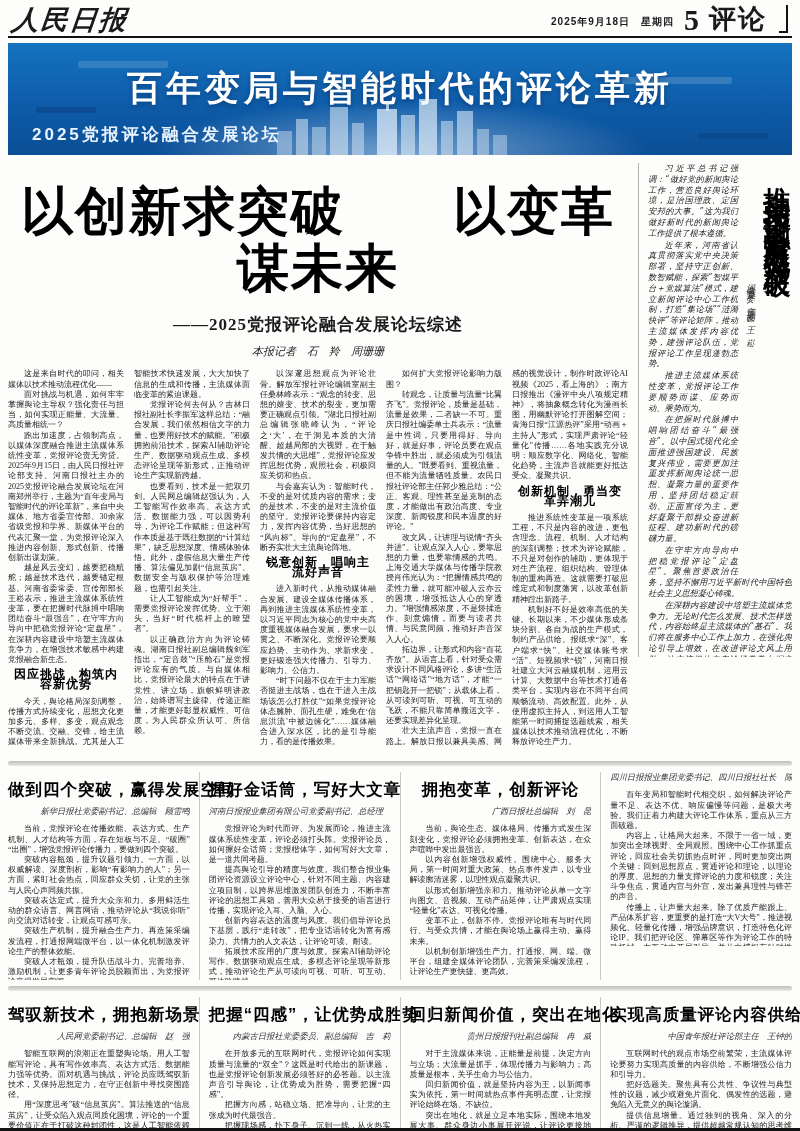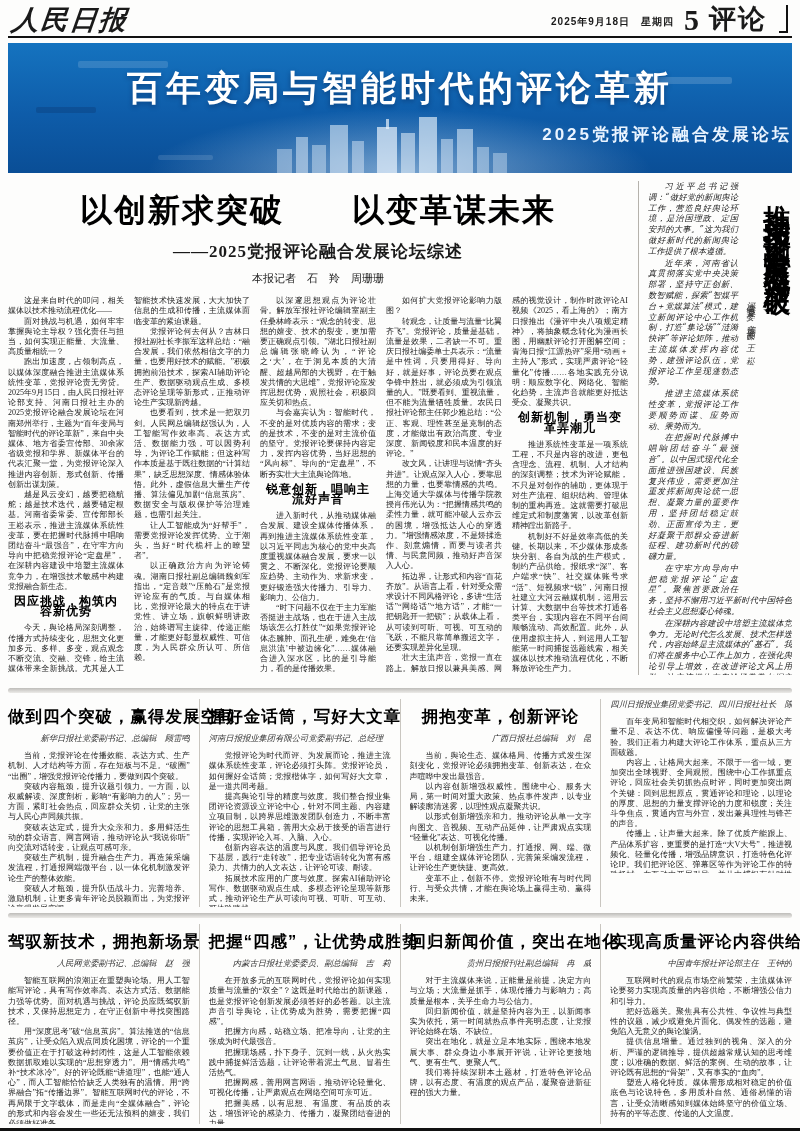--- a/index.html
+++ b/index.html
@@ -16,43 +16,43 @@
   .masthead-right{display:flex;align-items:flex-end;gap:10px;}
   .masthead-date{font-size:10px;font-weight:700;font-family:"Liberation Sans",sans-serif;
     padding-bottom:4px;letter-spacing:1px;}
   .masthead-pageno{font-size:30px;font-weight:700;line-height:.9;font-family:"Liberation Serif",serif;}
   .masthead-section{font-size:27px;font-weight:900;line-height:.95;letter-spacing:2px;
     font-family:"Liberation Sans",sans-serif;}
   .corner-mark{width:7px;height:26px;border-right:2px solid #111;border-bottom:2px solid #111;
     margin-left:2px;}
   .masthead-rule{height:0;border-bottom:2.5px solid #111;margin:0 8px;}
   
-  .banner{position:relative;margin:5px 8px 0 8px;height:130px;overflow:hidden;
+  .banner{position:relative;margin:5px 8px 0 8px;height:112px;overflow:hidden;
     background:linear-gradient(180deg,#1573bf 0%,#0e5ca9 55%,#0a4e96 100%);}
   .banner::before{content:"";position:absolute;inset:0;
     background:radial-gradient(ellipse 46% 70% at 50% 100%,rgba(205,230,252,.55),rgba(205,230,252,0) 70%);}
   .banner-title{position:relative;text-align:center;margin-top:22px;color:#fff;
     font-family:"Liberation Sans",sans-serif;font-weight:900;font-size:35px;letter-spacing:4px;
     text-shadow:0 2px 5px rgba(0,20,60,.4);}
-  .banner-subtitle{position:relative;text-align:right;margin-top:11px;color:#eaf4ff;
-    font-family:"Liberation Sans",sans-serif;font-weight:600;font-size:17px;letter-spacing:3px;}
+  .banner-subtitle{position:relative;text-align:left;margin-top:11px;color:#eaf4ff;
+    font-family:"Liberation Sans",sans-serif;font-weight:600;font-size:17px;letter-spacing:3px;padding-left:24px;}
   .banner-skyline{position:absolute;left:50%;bottom:-2px;transform:translateX(-50%);}
   .streak{position:absolute;border-radius:2px;}
   .s1{left:70px;top:18px;width:90px;height:7px;background:rgba(255,255,255,.14);}
   .s2{left:28px;top:64px;width:60px;height:6px;background:rgba(10,50,105,.30);}
   .s3{right:60px;top:34px;width:110px;height:7px;background:rgba(255,255,255,.16);}
   .s4{right:24px;top:90px;width:70px;height:6px;background:rgba(10,50,105,.28);}
   .s5{left:150px;top:112px;width:55px;height:5px;background:rgba(255,255,255,.12);}
   
   .lead-wrap{display:flex;padding:8px 8px 0 8px;}
   .lead-main{width:620px;flex:none;}
-  .lead-headline{text-align:center;font-family:Liberation Serif, serif;font-weight:900;
-    font-size:32px;letter-spacing:2px;margin-top:12px;line-height:1.1;color:#000;}
+  .lead-headline{text-align:center;font-family:Liberation Mono, monospace;font-weight:900;
+    font-size:52px;letter-spacing:2px;margin-top:24px;line-height:1.1;color:#000;}
   .lead-deck{text-align:center;font-size:17px;font-weight:700;margin-top:12px;letter-spacing:1px;}
-  .lead-byline{text-align:center;font-size:11px;margin-top:8px;color:#222;}
+  .lead-byline{text-align:center;font-style:italic;font-size:11px;margin-top:8px;color:#222;}
   .lead-body{margin-top:10px;height:386px;overflow:hidden;
     column-count:5;column-gap:10px;
     font-size:8px;line-height:10.2px;text-align:justify;color:#222;}
   .para{margin:0;text-indent:2em;}
   .col-subhead{font-family:"Liberation Sans",sans-serif;font-weight:800;font-size:12px;
     text-align:center;margin:4px 0 7px 0;letter-spacing:1px;break-inside:avoid;color:#000;text-indent:0;}
   
   .side-article{flex:1;margin-left:10px;border-left:1px solid #b5b2ac;padding-left:9px;
     height:494px;overflow:hidden;font-style:italic;font-family:"DejaVu Serif",serif;
     font-size:8.3px;line-height:10.8px;text-align:justify;color:#222;}
@@ -193,22 +193,22 @@
           <p class="para">拓展技术应用的广度与效度。探索AI辅助评论写作、数据驱动观点生成、多模态评论呈现等新形式，推动评论生产从可读向可视、可听、可互动、可体验跨越。</p>
         </div>
     </div>
     <div class="news-article">
       <div class="art-title">拥抱变革，创新评论</div>
       <div class="art-byline">广西日报社总编辑　刘　昆</div>
       <div class="art-body">
           <p class="para">当前，舆论生态、媒体格局、传播方式发生深刻变化，党报评论必须拥抱变革、创新表达，在众声喧哗中发出最强音。</p>
           <p class="para">以内容创新增强权威性。围绕中心、服务大局，第一时间对重大政策、热点事件发声，以专业解读廓清迷雾，以理性观点凝聚共识。</p>
           <p class="para">以形式创新增强亲和力。推动评论从单一文字向图文、音视频、互动产品延伸，让严肃观点实现“轻量化”表达、可视化传播。</p>
+          <p class="para">变革不止，创新不停。党报评论唯有与时代同行、与受众共情，才能在舆论场上赢得主动、赢得未来。</p>
           <p class="para">以机制创新增强生产力。打通报、网、端、微平台，组建全媒体评论团队，完善策采编发流程，让评论生产更快捷、更高效。</p>
-          <p class="para">变革不止，创新不停。党报评论唯有与时代同行、与受众共情，才能在舆论场上赢得主动、赢得未来。</p>
         </div>
     </div>
     <div class="news-article">
       <div class="art-byline">四川日报报业集团党委书记、四川日报社社长　陈　岚</div>
       <div class="art-body">
           <p class="para">百年变局和智能时代相交织，如何解决评论产量不足、表达不优、响应偏慢等问题，是极大考验。我们正着力构建大评论工作体系，重点从三方面破题。</p>
           <p class="para">内容上，让格局大起来。不限于一省一域，更加突出全球视野、全局观照。围绕中心工作抓重点评论，回应社会关切抓热点时评，同时更加突出两个关键：回到思想原点，贯通评论和理论，以理论的厚度、思想的力量支撑评论的力度和锐度；关注斗争焦点，贯通内宣与外宣，发出兼具理性与锋芒的声音。</p>
           <p class="para">传播上，让声量大起来。除了优质产能跟上、产品体系扩容，更重要的是打造“大V大号”，推进视频化、轻量化传播，增强品牌意识，打造特色化评论IP。我们把评论区、弹幕区等作为评论工作的特殊场域，在互动中开展引导，并从中捕捉有针对性的选题。</p>
         </div>
     </div>

